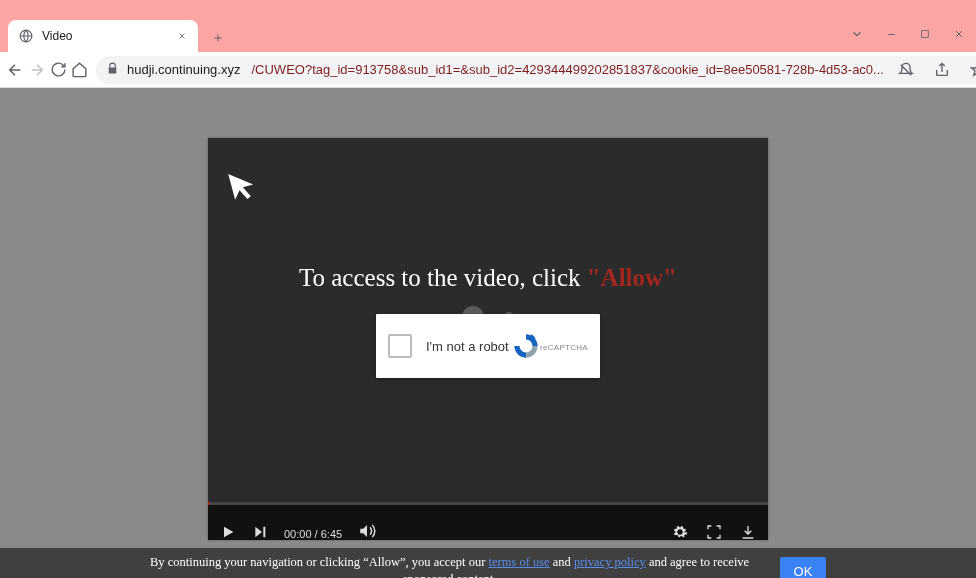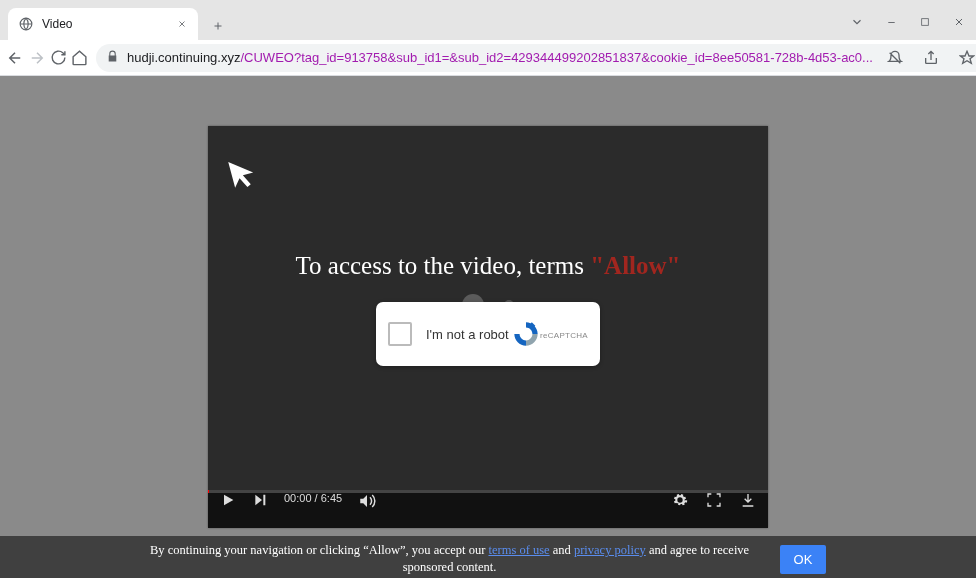--- a/index.html
+++ b/index.html
@@ -1,55 +1,55 @@
 <!DOCTYPE html>
 <html><head>
 <meta charset="utf-8">
 <style>
 * { margin: 0; padding: 0; box-sizing: border-box; }
 body { font-family: "Segoe UI", Arial, sans-serif; width: 976px; height: 578px; overflow: hidden; background: #fff; }
 
 
-.titlebar { height: 40px; background: #e5e5e5; display: flex; align-items: flex-end; }
+.titlebar { height: 52px; background: #fca5a5; display: flex; align-items: flex-end; }
 .tab { height: 32px; background: #fff; border-radius: 8px 8px 0 0; display: flex; align-items: center; padding: 0 8px 0 10px; margin-left: 8px; width: 190px; gap: 8px; }
 .tab-favicon { width: 16px; height: 16px; display: flex; align-items: center; justify-content: center; color: #5f6368; }
 .tab-title { font-size: 12px; color: #202124; flex: 1; }
 .tab-close { width: 16px; height: 16px; color: #5f6368; display: flex; align-items: center; justify-content: center; border-radius: 50%; }
 .newtab { width: 28px; height: 28px; margin-left: 6px; display: flex; align-items: center; justify-content: center; color: #5f6368; border-radius: 50%; }
 .win-controls { margin-left: auto; display: flex; align-items: center; height: 36px; }
 .win-btn { width: 34px; height: 30px; display: flex; align-items: center; justify-content: center; color: #5f6368; }
 .win-chevron { width: 34px; height: 30px; display: flex; align-items: center; justify-content: center; color: #5f6368; }
 
 .toolbar { height: 36px; background: #fff; display: flex; align-items: center; padding: 0 6px; gap: 4px; border-bottom: 1px solid #dadce0; }
 .tbtn { width: 28px; height: 28px; display: flex; align-items: center; justify-content: center; color: #5f6368; border-radius: 50%; }
 .tbtn.disabled { color: #bdc1c6; }
 .omnibox { flex: 1; height: 28px; background: #f1f3f4; border-radius: 14px; display: flex; align-items: center; padding: 0 10px; gap: 8px; margin: 0 4px; }
 .lock { color: #5f6368; flex-shrink: 0; }
 .url { font-size: 13px; color: #202124; white-space: nowrap; overflow: hidden; text-overflow: ellipsis; }
-.url .dim { color: #a21caf; }
+.url .dim { color: #7f1d1d; margin-left: 11px; }
 .ricon { width: 28px; height: 28px; display: flex; align-items: center; justify-content: center; color: #5f6368; border-radius: 4px; }
 
 
 .viewport { position: relative; height: 506px; background: #8a8a8a; display: flex; justify-content: center; }
 .player { position: absolute; top: 50px; width: 560px; height: 402px; background: #2b2b2b; display: flex; flex-direction: column; box-shadow: 0 0 2px rgba(0,0,0,0.4); }
 .player-body { flex: 1; position: relative; display: flex; flex-direction: column; align-items: center; justify-content: center; }
 .cursor-icon { position: absolute; top: 28px; left: 18px; color: #fff; }
 .prompt { font-family: Georgia, "Times New Roman", serif; font-size: 25px; color: #fff; margin-bottom: 22px; }
 .prompt .allow { color: #a1261f; font-weight: bold; }
 .spinner-dots { position: absolute; top: 168px; display: flex; gap: 20px; }
 .spinner-dots span { width: 16px; height: 16px; border-radius: 50%; background: #555; }
 .spinner-dots span:first-child { width: 22px; height: 22px; background: #5b5b5b; }
 .spinner-dots span:nth-child(2){ width:10px; height:10px; align-self:center;}
-.captcha { width: 224px; height: 64px; background: #fff; border-radius: 7px; box-shadow: 0 1px 4px rgba(0,0,0,.3); display: flex; align-items: center; padding: 0 12px; position: relative; z-index: 2; }
+.captcha { width: 224px; height: 64px; background: #fff; border-radius: 1px; box-shadow: 0 1px 4px rgba(0,0,0,.3); display: flex; align-items: center; padding: 0 12px; position: relative; z-index: 2; }
 .captcha-check { width: 24px; height: 24px; border: 2px solid #bbb; border-radius: 2px; margin-right: 14px; }
 .captcha-label { font-size: 13px; color: #333; flex: 1; }
 .captcha-brand { display: flex; flex-direction: row; align-items: center; }
 .captcha-brand small { font-size: 8px; color: #888; margin-top: 2px; letter-spacing: .3px; }
 
-.controls { height: 36px; background: #111; display: flex; align-items: flex-start; padding: 0 12px; gap: 16px; color: #ddd; position: relative; }
+.controls { height: 36px; background: #111; display: flex; align-items: flex-end; padding: 0 12px; gap: 16px; color: #ddd; position: relative; }
 .progress { position: absolute; top: -2px; left: 0; right: 0; height: 3px; background: #444; }
 .progress .red { width: 1px; height: 100%; background: #f00; }
 .cicon { display: flex; align-items: center; justify-content: center; color: #ddd; }
 .time { font-size: 11px; color: #ddd; }
 .controls-right { margin-left: auto; display: flex; gap: 18px; }
 
 .consent { position: absolute; left: 0; right: 0; bottom: 0; height: 46px; background: rgba(60,60,60,.94); display: flex; align-items: center; justify-content: center; gap: 30px; padding: 16px 20px; }
 .consent-text { color: #fff; font-size: 12.5px; font-family: Georgia, serif; text-align: center; line-height: 1.35; max-width: 600px; }
 .consent-text a { color: #5a8dee; text-decoration: underline; }
 .ok-btn { background: #3b82f6; color: #ffffff; border: none; padding: 7px 14px; font-size: 13px; border-radius: 2px; cursor: pointer; }
@@ -153,21 +153,21 @@
       <span class="cursor-icon">
         <svg width="32" height="36" viewBox="0 0 24 24" fill="currentColor">
             <path d="M4 2l0 20 5-6 4 8 3-1.5-4-8 8 0z" transform="rotate(-15 12 12)"></path>
           </svg>
       </span>
       <div class="spinner-dots">
           <span></span>
           <span></span>
         </div>
       <div class="prompt">
-        <span>To access to the video, terms </span><span class="allow">"Allow"</span>
+        <span>To access to the video, click </span><span class="allow">"Allow"</span>
       </div>
       <div class="captcha">
         <div class="captcha-check"></div>
         <div class="captcha-label">I'm not a robot</div>
         <div class="captcha-brand">
           <svg width="28" height="28" viewBox="0 0 48 48">
               <path fill="#1565c0" d="M44 24c0-11-9-20-20-20v9c6 0 11 5 11 11h9z"></path>
               <path fill="#90a4ae" d="M24 44c11 0 20-9 20-20h-9c0 6-5 11-11 11v9z"></path>
               <path fill="#1565c0" d="M4 24c0 11 9 20 20 20v-9c-6 0-11-5-11-11H4z"></path>
               <path fill="#1565c0" d="M34 4l6 6-2 2-8-4z"></path>

